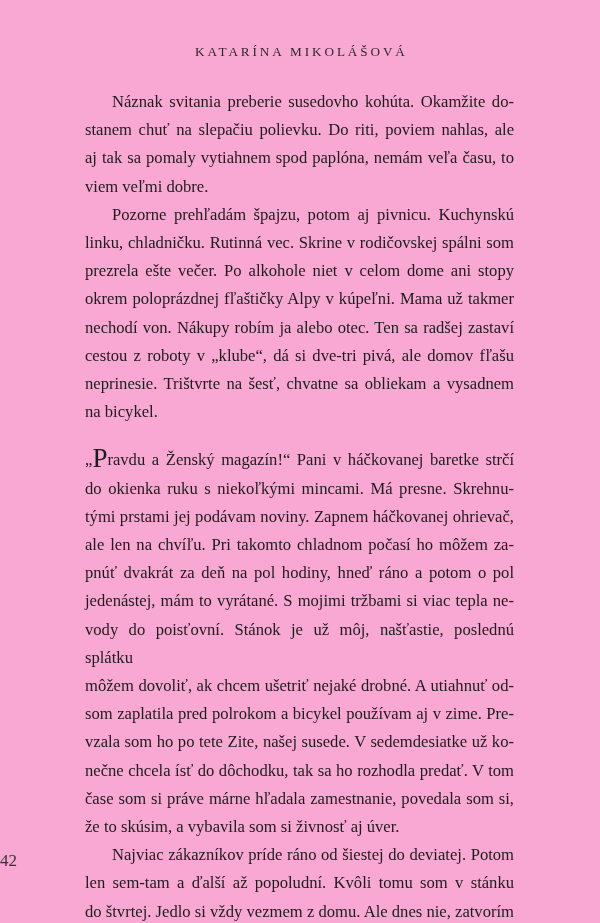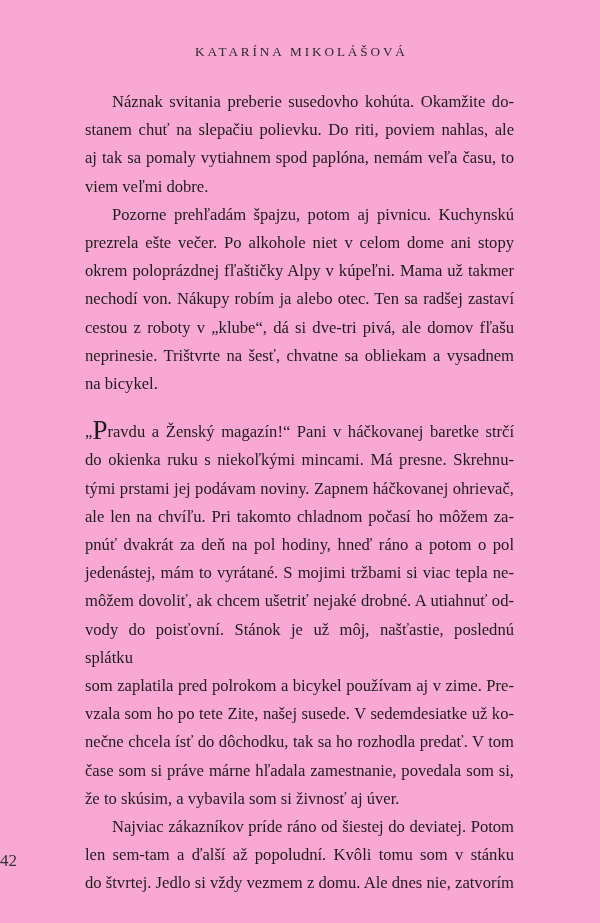--- a/index.html
+++ b/index.html
@@ -110,37 +110,38 @@
 
     <p class="para">
       <span class="line indent">Náznak svitania preberie susedovho kohúta. Okamžite do-</span>
       <span class="line">stanem chuť na slepačiu polievku. Do riti, poviem nahlas, ale</span>
       <span class="line">aj tak sa pomaly vytiahnem spod paplóna, nemám veľa času, to</span>
       <span class="line last">viem veľmi dobre.</span>
     </p>
 
     <p class="para">
       <span class="line indent">Pozorne prehľadám špajzu, potom aj pivnicu. Kuchynskú</span>
+      <span class="line">linku, chladničku. Rutinná vec. Skrine v rodičovskej spálni som</span>
       <span class="line">prezrela ešte večer. Po alkohole niet v celom dome ani stopy</span>
       <span class="line">okrem poloprázdnej fľaštičky Alpy v kúpeľni. Mama už takmer</span>
       <span class="line">nechodí von. Nákupy robím ja alebo otec. Ten sa radšej zastaví</span>
       <span class="line">cestou z roboty v „klube“, dá si dve-tri pivá, ale domov fľašu</span>
       <span class="line">neprinesie. Trištvrte na šesť, chvatne sa obliekam a vysadnem</span>
       <span class="line last">na bicykel.</span>
     </p>
 
     <p class="para gap-before">
       <span class="line"><span class="open-quote">„</span><span class="initial-cap">P</span><span>ravdu a Ženský magazín!“ Pani v háčkovanej baretke strčí</span></span>
       <span class="line">do okienka ruku s niekoľkými mincami. Má presne. Skrehnu-</span>
       <span class="line">tými prstami jej podávam noviny. Zapnem háčkovanej ohrievač,</span>
       <span class="line">ale len na chvíľu. Pri takomto chladnom počasí ho môžem za-</span>
       <span class="line">pnúť dvakrát za deň na pol hodiny, hneď ráno a potom o pol</span>
       <span class="line">jedenástej, mám to vyrátané. S mojimi tržbami si viac tepla ne-</span>
+      <span class="line">vody do poisťovní. Stánok je už môj, našťastie, poslednú splátku</span>
       <span class="line">môžem dovoliť, ak chcem ušetriť nejaké drobné. A utiahnuť od-</span>
-      <span class="line">vody do poisťovní. Stánok je už môj, našťastie, poslednú splátku</span>
       <span class="line">som zaplatila pred polrokom a bicykel používam aj v zime. Pre-</span>
       <span class="line">vzala som ho po tete Zite, našej susede. V sedemdesiatke už ko-</span>
       <span class="line">nečne chcela ísť do dôchodku, tak sa ho rozhodla predať. V tom</span>
       <span class="line">čase som si práve márne hľadala zamestnanie, povedala som si,</span>
       <span class="line last">že to skúsim, a vybavila som si živnosť aj úver.</span>
     </p>
 
     <p class="para">
       <span class="line indent">Najviac zákazníkov príde ráno od šiestej do deviatej. Potom</span>
       <span class="line">len sem-tam a ďalší až popoludní. Kvôli tomu som v stánku</span>

